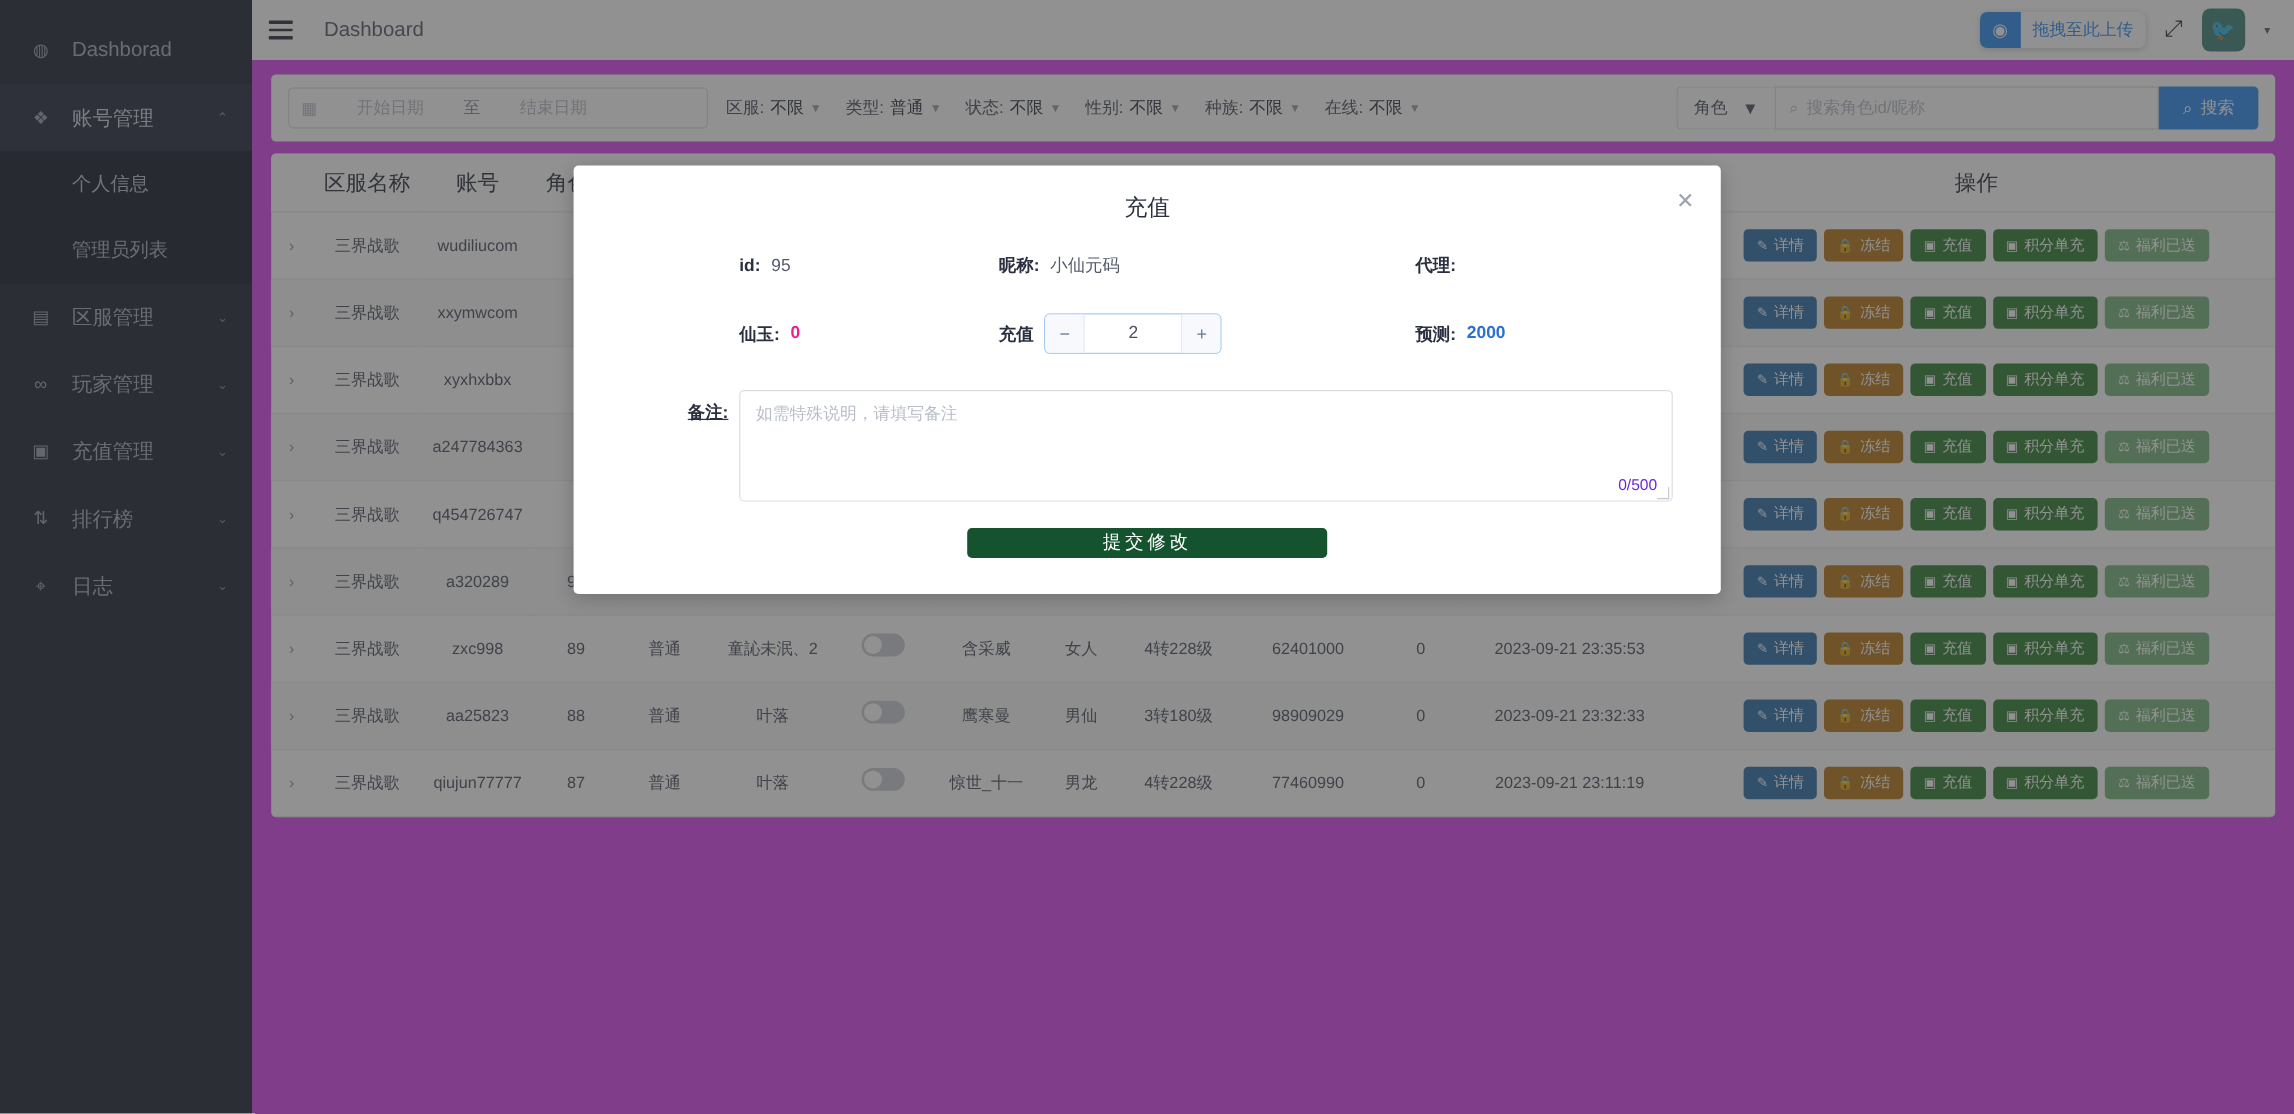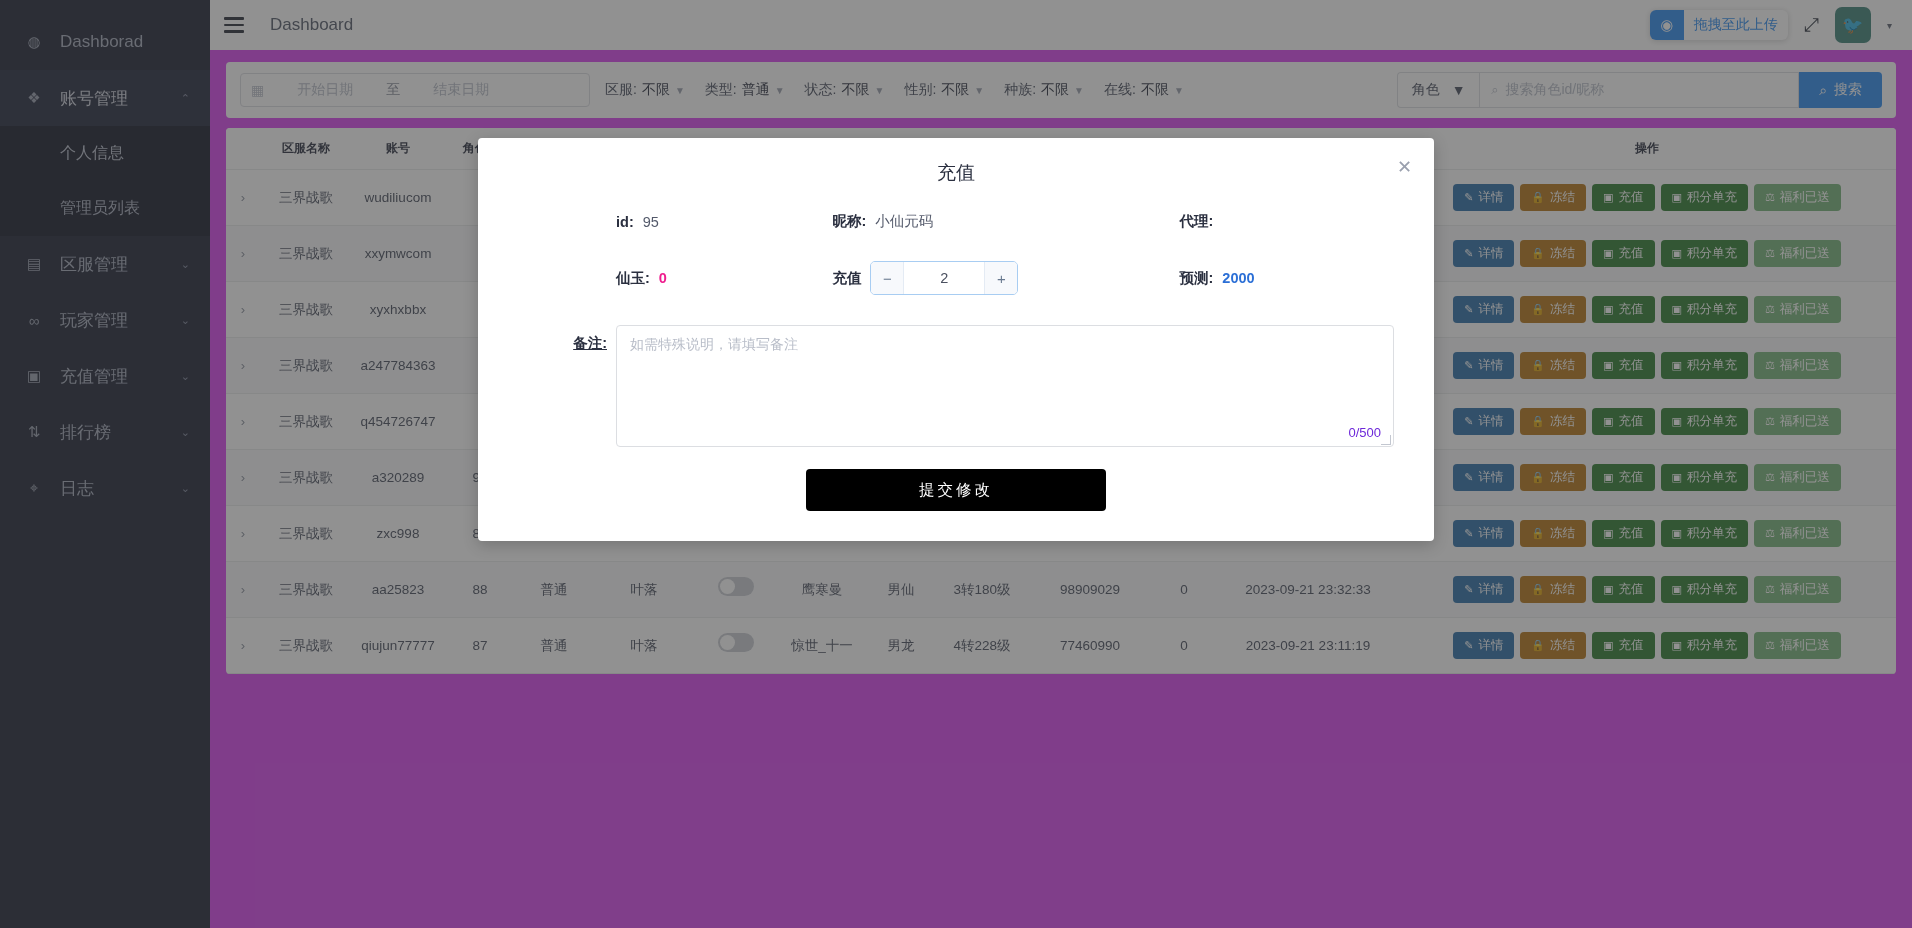--- a/index.html
+++ b/index.html
@@ -114,21 +114,21 @@
     height: 36px; padding: 0 20px; background: #2d8cf0; color: #fff;
     border: none; border-radius: 0 4px 4px 0; font-size: 14px;
     display: flex; align-items: center; gap: 7px; cursor: pointer;
     font-family: inherit;
   }
 
   
   .tablewrap { margin: 10px 16px 0 16px; background: #fff; border-radius: 4px; overflow: hidden; }
   table { width: 100%; border-collapse: collapse; table-layout: fixed; }
   th {
-    font-size: 12px; color: #2b3040; font-weight: bold;
+    font-size: 18px; color: #2b3040; font-weight: normal;
     padding: 12px 2px; text-align: center; background: #fff;
     border-bottom: 1px solid #e8eaec;
   }
   td {
     font-size: 13.5px; color: #4b5160; text-align: center;
     padding: 14px 2px; border-bottom: 1px solid #e8eaec;
     word-break: break-all; line-height: 1.45;
   }
   tr.alt td { background: #f8f9fb; }
   .exp-arrow { color: #8c929f; font-size: 13px; cursor: pointer; }
@@ -195,39 +195,39 @@
     flex: 1; text-align: center; font-size: 14.5px; color: #4b5160;
     border: none; outline: none; background: #fff; font-family: inherit; width: 100%;
   }
   .note-row { display: flex; align-items: flex-start; margin-bottom: 10px; }
   .note-label {
     width: 98px; text-align: right; padding-right: 9px; padding-top: 9px;
     font-size: 14.5px; color: #2b3040; font-weight: bold; text-decoration: underline;
   }
   .note-box {
     flex: 1; border: 1px solid #dcdee2; border-radius: 4px;
-    height: 122px; position: relative; background: #fff; padding: 8px 11px;
+    height: 93px; position: relative; background: #fff; padding: 8px 11px;
   }
   .note-ta {
     width: 100%; height: 100%; border: none; outline: none; resize: none;
     font-size: 14px; color: #4b5160; font-family: inherit; background: transparent;
   }
   .note-ta::placeholder { color: #b8bdc8; }
   .note-count {
     position: absolute; right: 12px; bottom: 6px;
     font-size: 13px; color: #6d28d9;
   }
   .note-grip {
     position: absolute; right: 2px; bottom: 1px; width: 10px; height: 10px;
     border-right: 1px solid #c3c7d0; border-bottom: 1px solid #c3c7d0;
     transform: skewX(-0deg);
   }
   .modal-foot { padding: 12px 40px 30px 40px; display: flex; justify-content: center; }
   .submit-btn {
-    width: 300px; height: 42px; background: #000000; color: #fff;
+    width: 300px; height: 25px; background: #14532d; color: #fff;
     border: none; border-radius: 4px; font-size: 15.5px; letter-spacing: 3px;
     cursor: pointer; font-family: inherit;
   }
 </style>
 </head>
 <body>
 
 <div id="app">
 
   <div class="sidebar">

